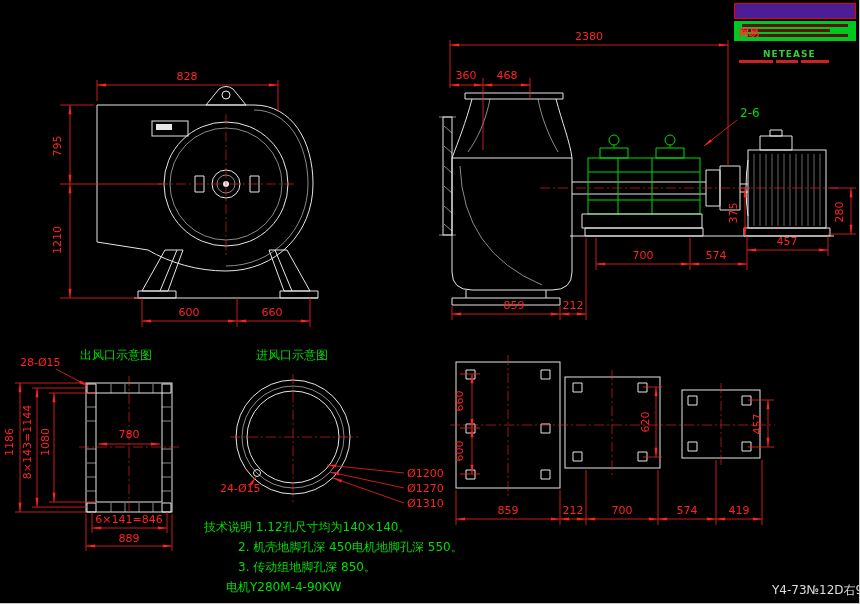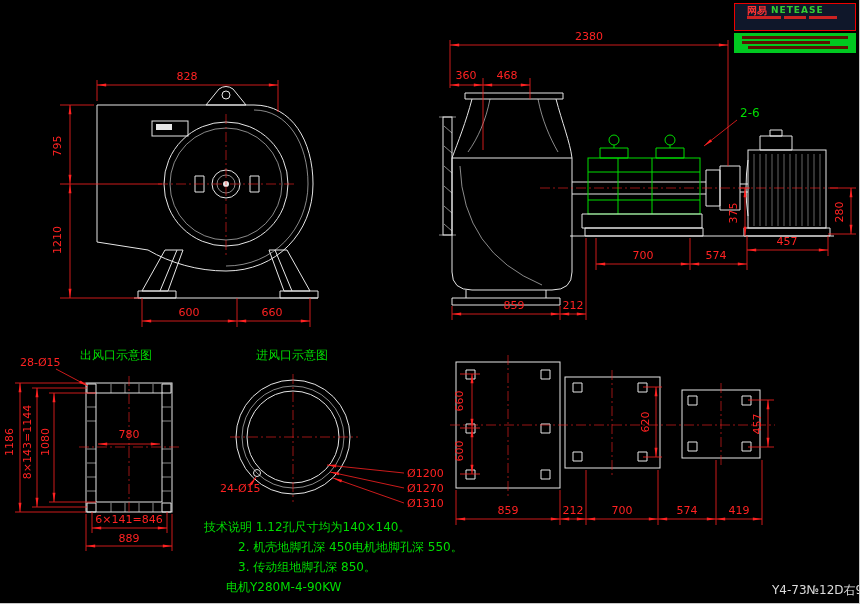--- a/index.html
+++ b/index.html
@@ -13,24 +13,24 @@
   .g  {stroke:#00dd00;stroke-width:1;fill:none;}
   .r  {stroke:#ff2222;stroke-width:.8;fill:none;}
   .cl {stroke:#ff2222;stroke-width:.6;fill:none;stroke-dasharray:10 3 2 3;}
   .fin{stroke:#a8a8a8;stroke-width:.6;fill:none;}
   text{font-family:"DejaVu Sans",sans-serif;}
   .dim{fill:#ff2222;font-size:11px;}
   .grn{fill:#00dd00;font-size:12px;}
   .wht{fill:#dcdcdc;font-size:12px;}
   
   .wm{position:absolute;top:3px;right:3px;width:122px;z-index:5;}
-  .wm-top{border:1px solid #e00;height:28px;box-sizing:border-box;padding:1px 12px;background:#0f172a;}
+  .wm-top{border:1px solid #e00;height:16px;box-sizing:border-box;padding:1px 4px;background:#4c1d95;}
   .wm-row{display:flex;gap:4px;align-items:center;line-height:11px;}
   .wm-cn{color:#ff3333;font-weight:bold;font-size:10px;}
-  .wm-en{color:#33cc33;font-weight:bold;font-size:9px;letter-spacing:1px;}
+  .wm-en{color:#33cc33;font-weight:bold;font-size:9px;letter-spacing:1px;margin-top:44px;}
   .wm-sub i{display:inline-block;height:3px;background:#cc2222;margin-right:3px;vertical-align:top;}
   .wm-sub i:nth-child(1){width:34px;} .wm-sub i:nth-child(2){width:22px;} .wm-sub i:nth-child(3){width:28px;}
   .wm-banner{height:20px;background:#00c820;margin-top:2px;padding-top:1px;box-sizing:border-box;}
   .wm-banner i{display:block;height:3px;background:#5a1400;margin:2px 8px 0;}
   .wm-banner i:nth-child(2){margin-right:26px;} .wm-banner i:nth-child(3){margin-left:14px;}
 </style>
 </head>
 <body>
 
 <div class="screen">

